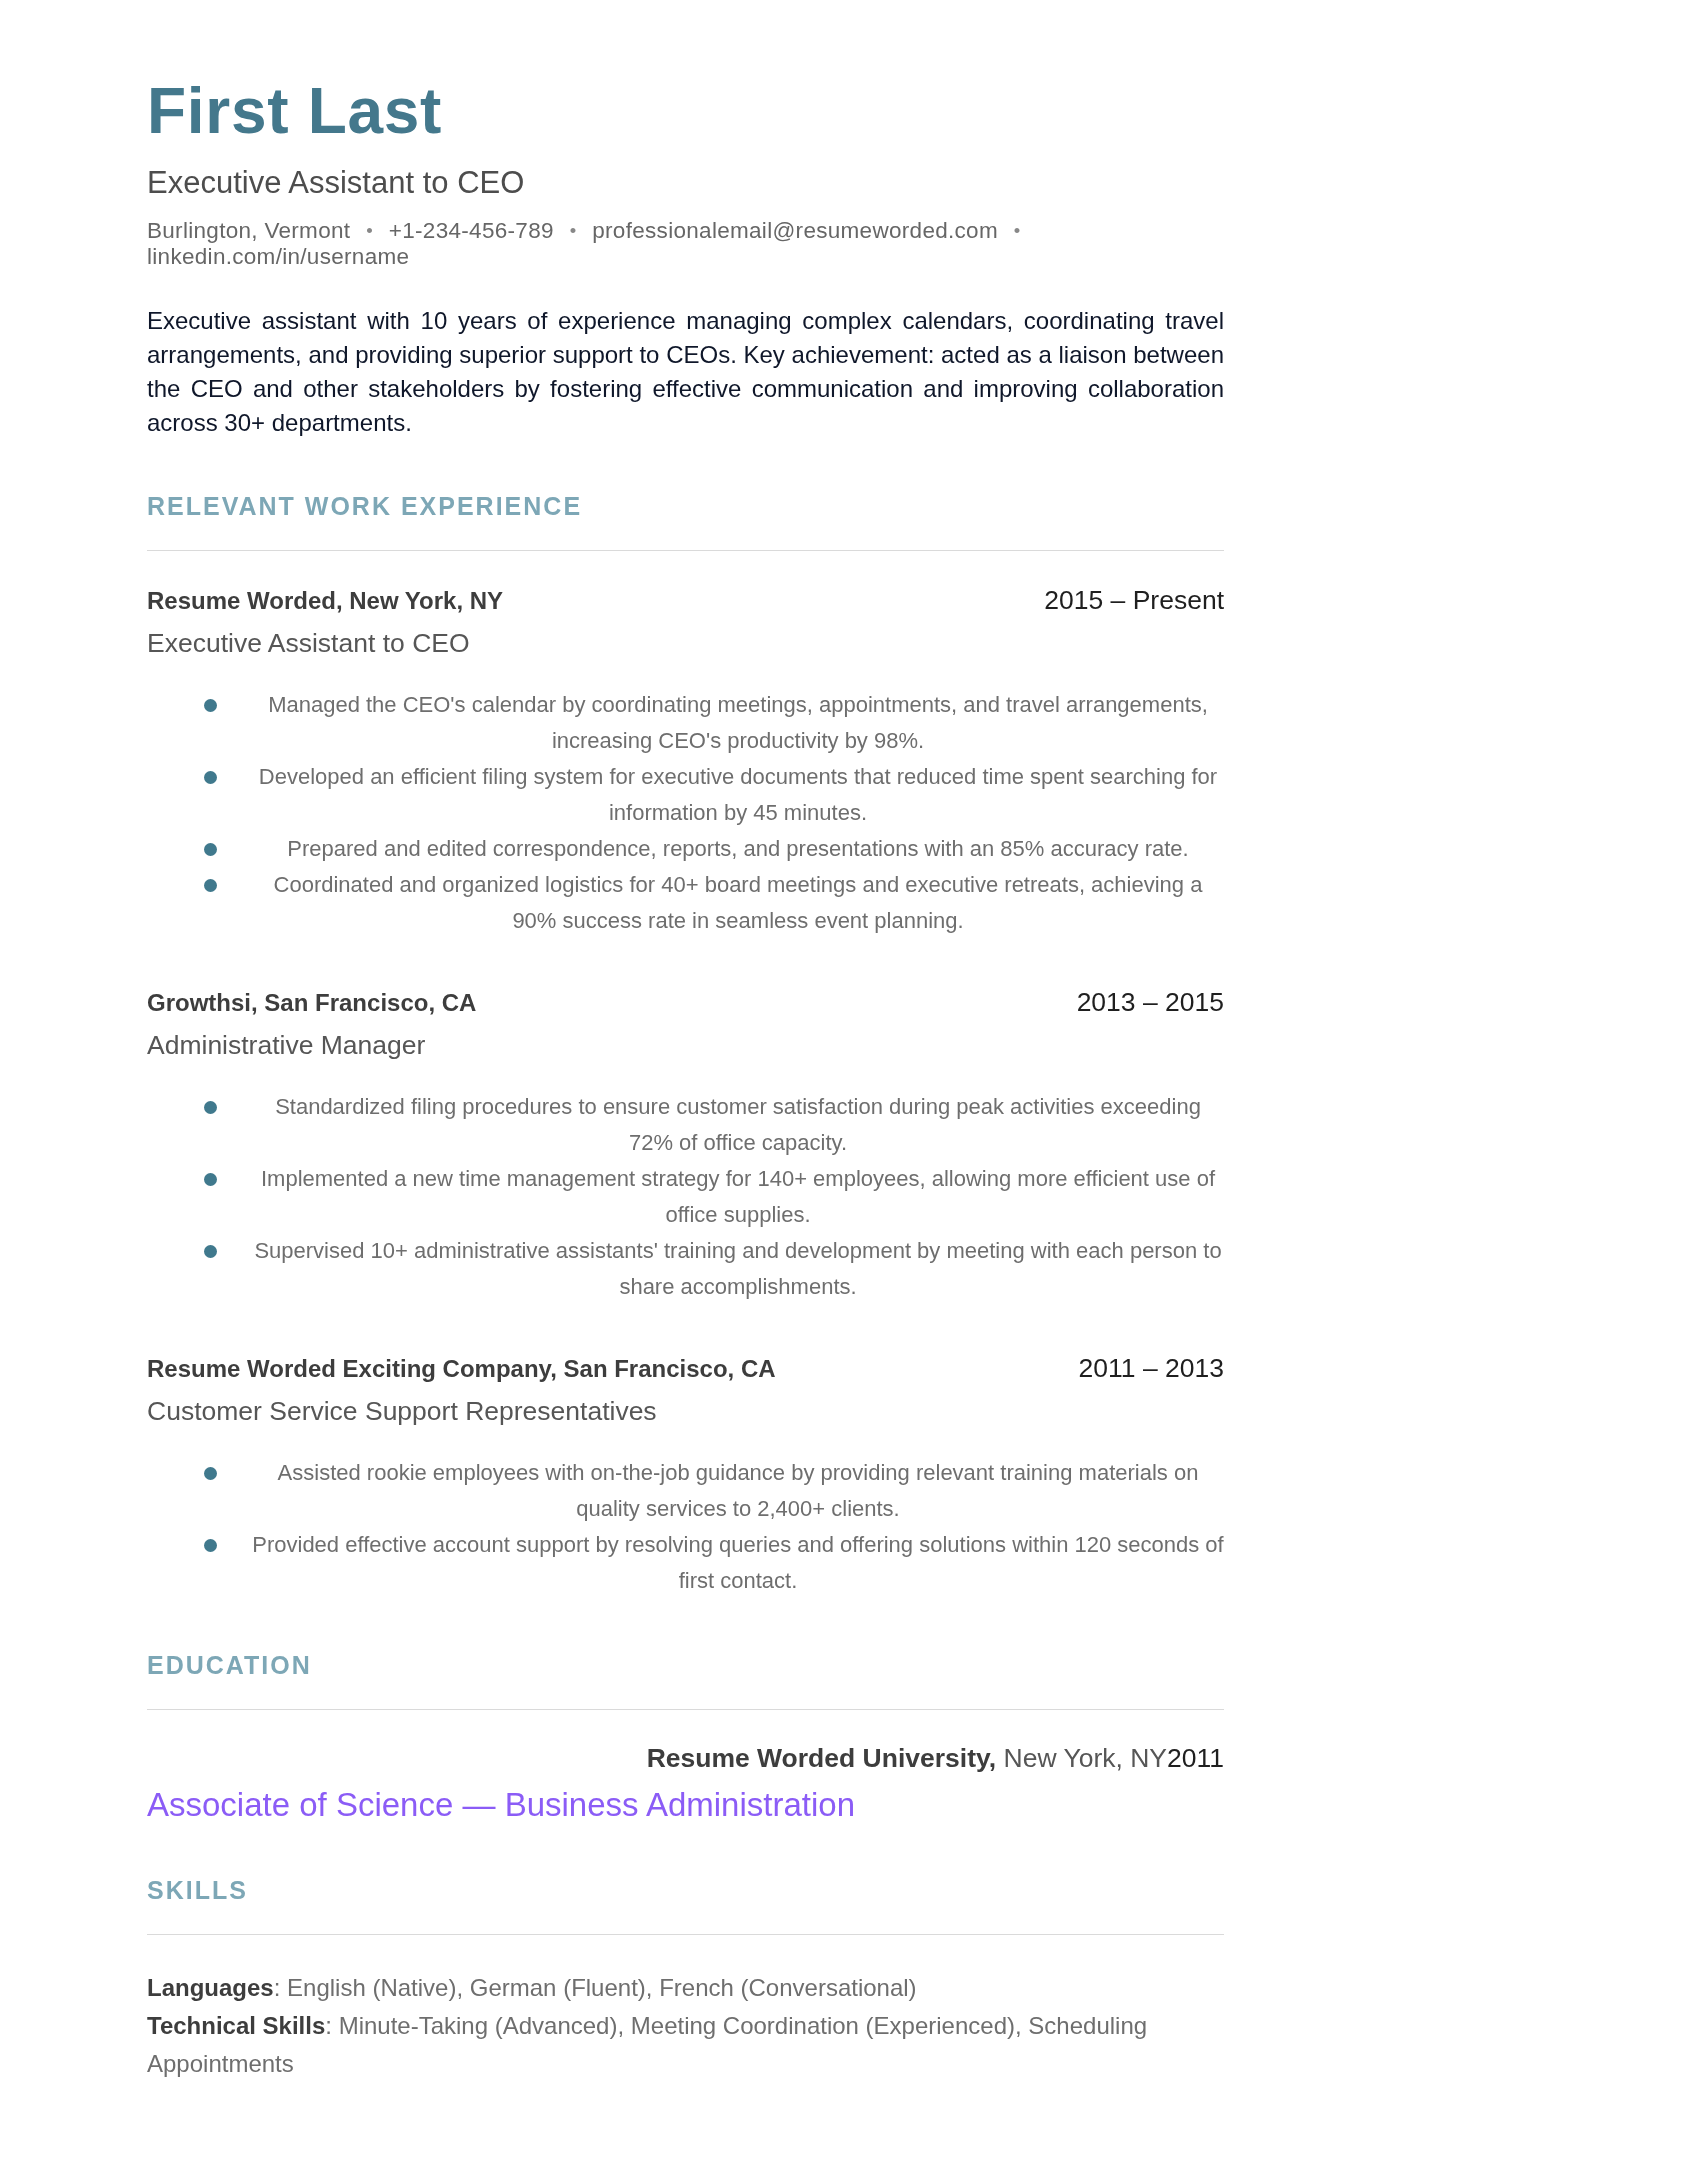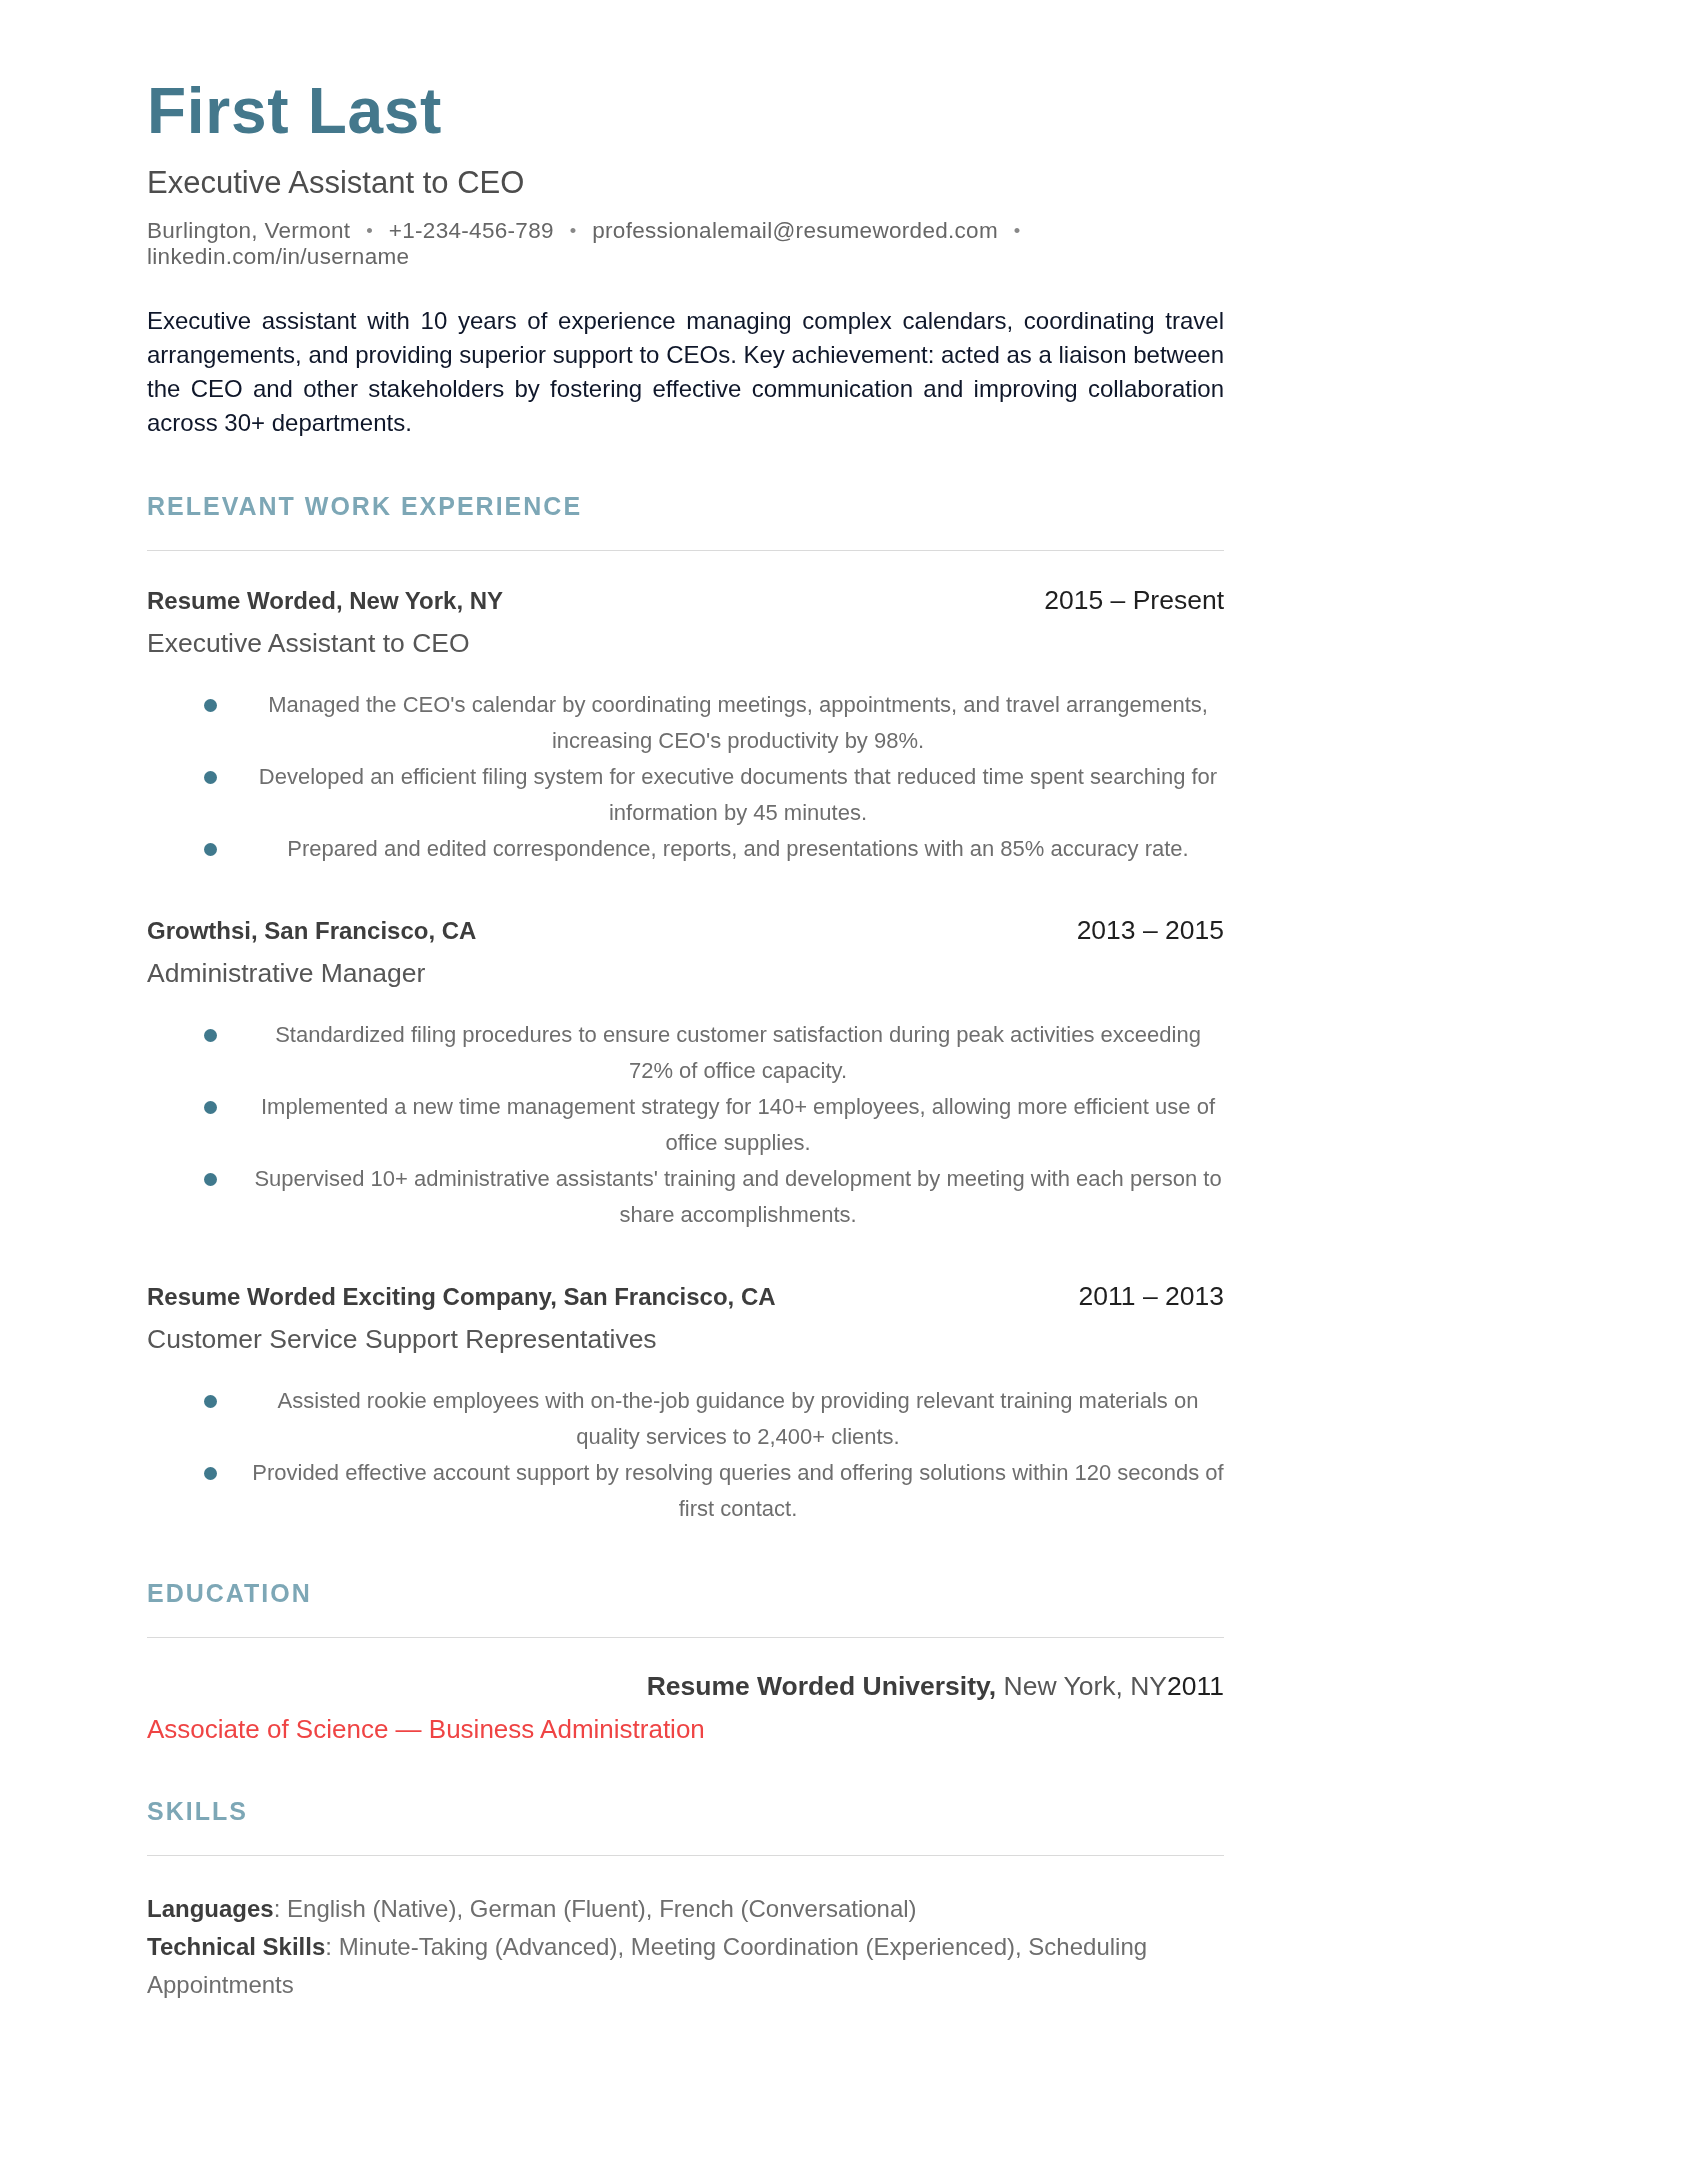--- a/index.html
+++ b/index.html
@@ -126,22 +126,22 @@
   }
   .school {
     font-size: 26.5px;
     color: #565656;
   }
   .school .school-bold {
     font-weight: 700;
     color: #3d3d3d;
   }
   .degree {
-    font-size: 26px;
-    color: #ef4444;
+    font-size: 33px;
+    color: #8b5cf6;
     margin-top: 12px;
   }
   
   .skills-block {
     margin-top: 34px;
   }
   .skill-line {
     font-size: 24px;
     line-height: 38px;
     color: #6e6e6e;
@@ -178,20 +178,21 @@
     <div class="job">
       <div class="job-head-row">
         <span class="company">Resume Worded, New York, NY</span>
         <span class="dates">2015 – Present</span>
       </div>
       <div class="role">Executive Assistant to CEO</div>
       <ul class="bullets">
         <li>Managed the CEO's calendar by coordinating meetings, appointments, and travel arrangements, increasing CEO's productivity by 98%.</li>
         <li>Developed an efficient filing system for executive documents that reduced time spent searching for information by 45 minutes.</li>
         <li>Prepared and edited correspondence, reports, and presentations with an 85% accuracy rate.</li>
+        <li>Coordinated and organized logistics for 40+ board meetings and executive retreats, achieving a 90% success rate in seamless event planning.</li>
       </ul>
     </div>
 
     <div class="job">
       <div class="job-head-row">
         <span class="company">Growthsi, San Francisco, CA</span>
         <span class="dates">2013 – 2015</span>
       </div>
       <div class="role">Administrative Manager</div>
       <ul class="bullets">

